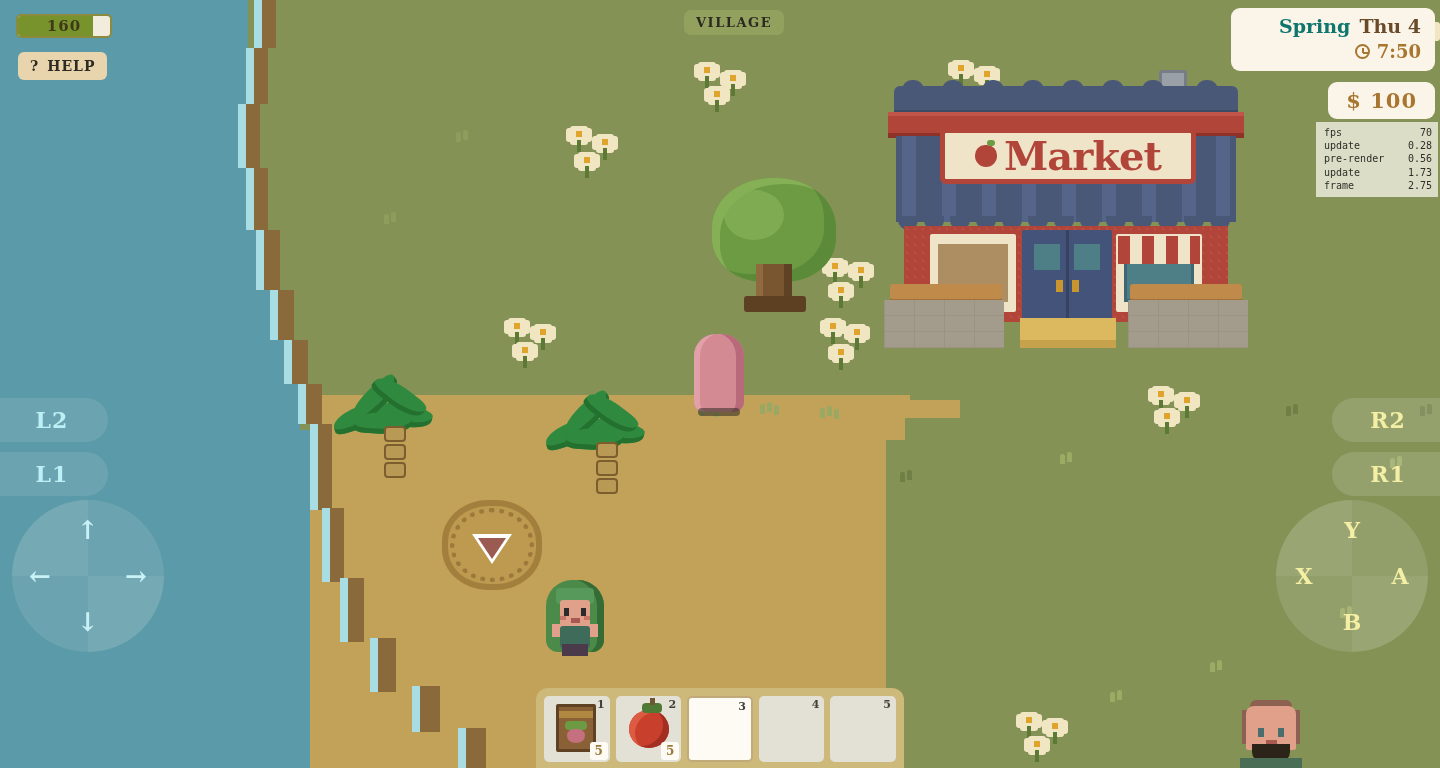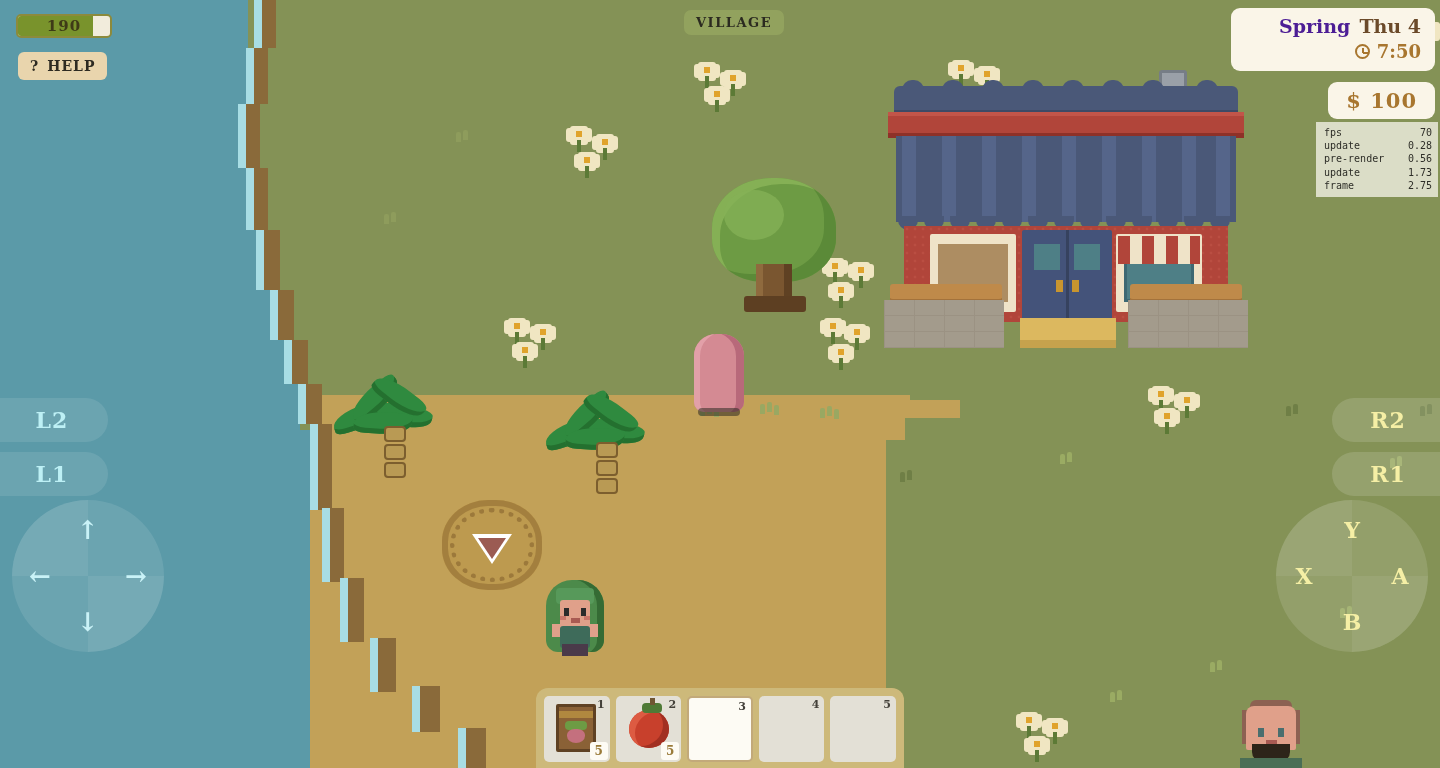--- a/index.html
+++ b/index.html
@@ -377,21 +377,21 @@
     background: #faf5e8;
     border-radius: 9px;
     padding: 8px 14px 9px 16px;
     text-align: right;
   }
   .date-panel .row1 {
     font-family: "DejaVu Serif", serif; font-weight: bold; font-size: 19px;
     line-height: 1.1;
     display: flex; gap: 9px; justify-content: flex-end; align-items: baseline;
   }
-  .date-panel .season { color: #4c1d95; margin-left: 32px; }
+  .date-panel .season { color: #0f766e; margin-left: 32px; }
   .date-panel .day { color: #6b4a2a; }
   .date-panel .row2 {
     margin-top: 4px;
     display: flex; gap: 7px; justify-content: flex-end; align-items: center;
     font-family: "DejaVu Serif", serif; font-weight: bold; font-size: 18px;
     color: #a8762f;
   }
   .clock-ico {
     width: 15px; height: 15px; border: 2px solid #a8762f; border-radius: 50%;
     position: relative;
@@ -838,20 +838,24 @@
         <i style="left:106px;"></i>
           <i style="left:132px;"></i>
           <i style="left:158px;"></i>
           <i style="left:184px;"></i>
         <i style="left:210px;"></i>
           <i style="left:236px;"></i>
           <i style="left:262px;"></i>
           <i style="left:288px;"></i>
         <i style="left:314px;"></i>
       </div>
+      <div class="signboard">
+        <div class="sign-apple"></div>
+        <div class="sign-text">Market</div>
+      </div>
       <div class="facade">
         <div class="facade-pattern"></div>
         <div class="win left">
             <div class="pane"></div>
           </div>
         <div class="win right">
             <div class="pane"></div>
             <div class="awn"></div>
           </div>
         <div class="door">
@@ -868,21 +872,21 @@
       <div class="stonebase r"></div>
       <div class="step"></div>
     </div>
 
   </div>
 
   <div class="hud">
 
     <div class="energy-bar">
       <div class="fill" style="width: 81%;"></div>
-      <div class="val">190</div>
+      <div class="val">160</div>
     </div>
 
     <div class="help-btn">
       <span>?</span>
       <span>HELP</span>
     </div>
 
     <div class="village-tag">VILLAGE</div>
 
     <div class="date-panel">

